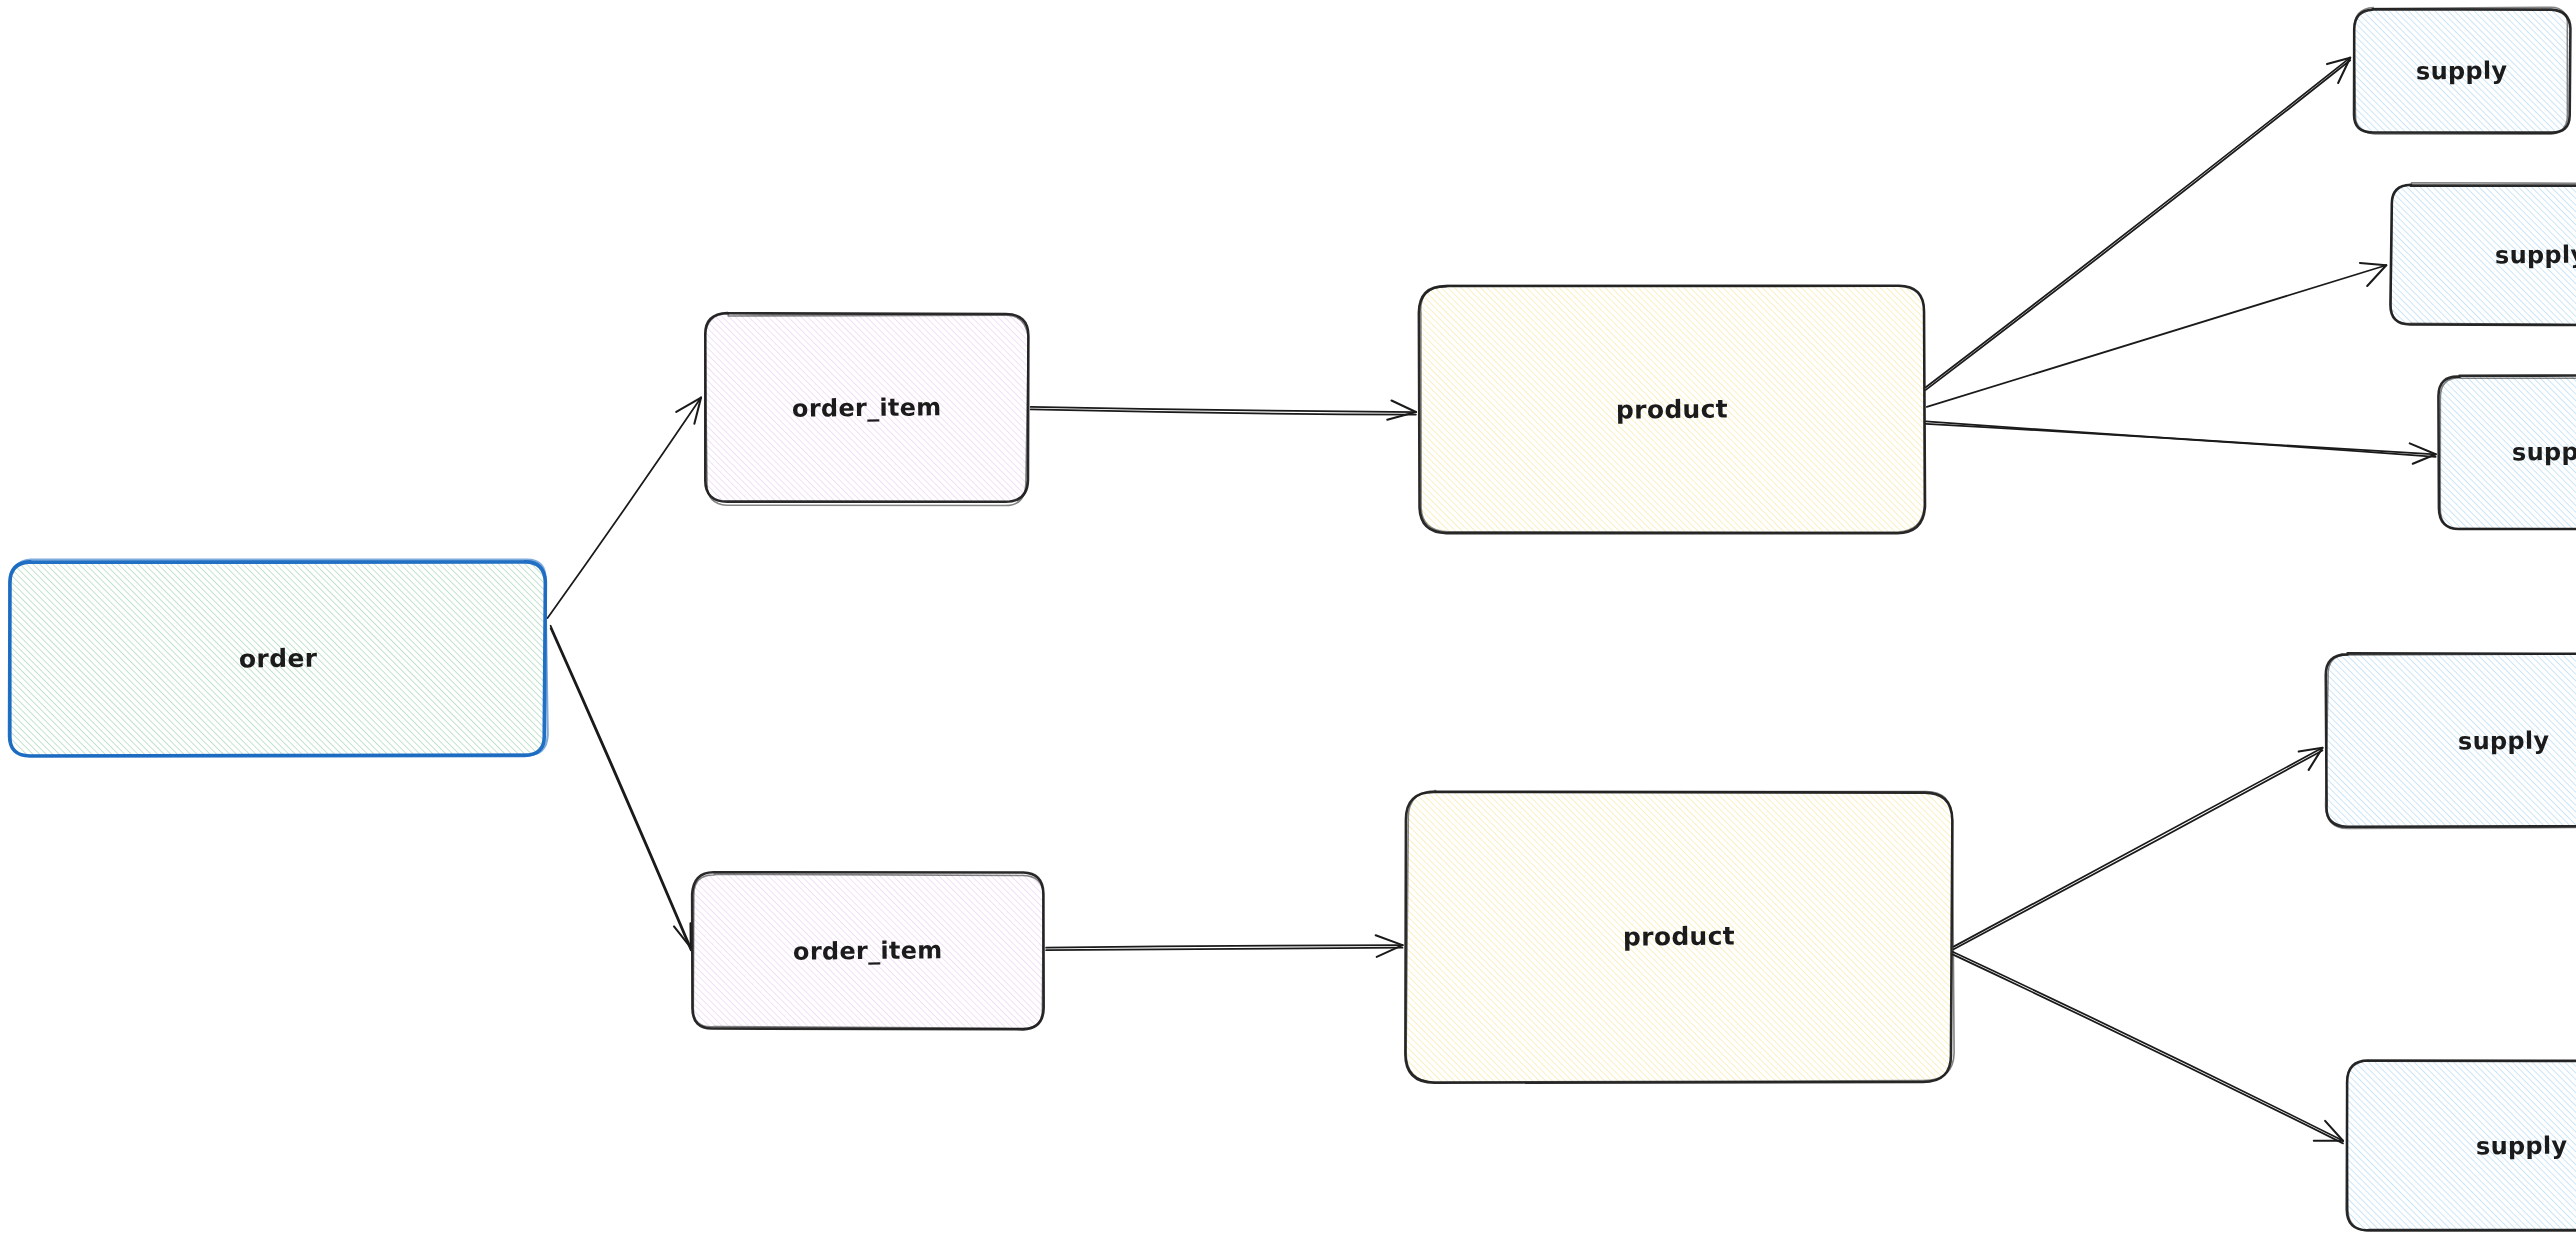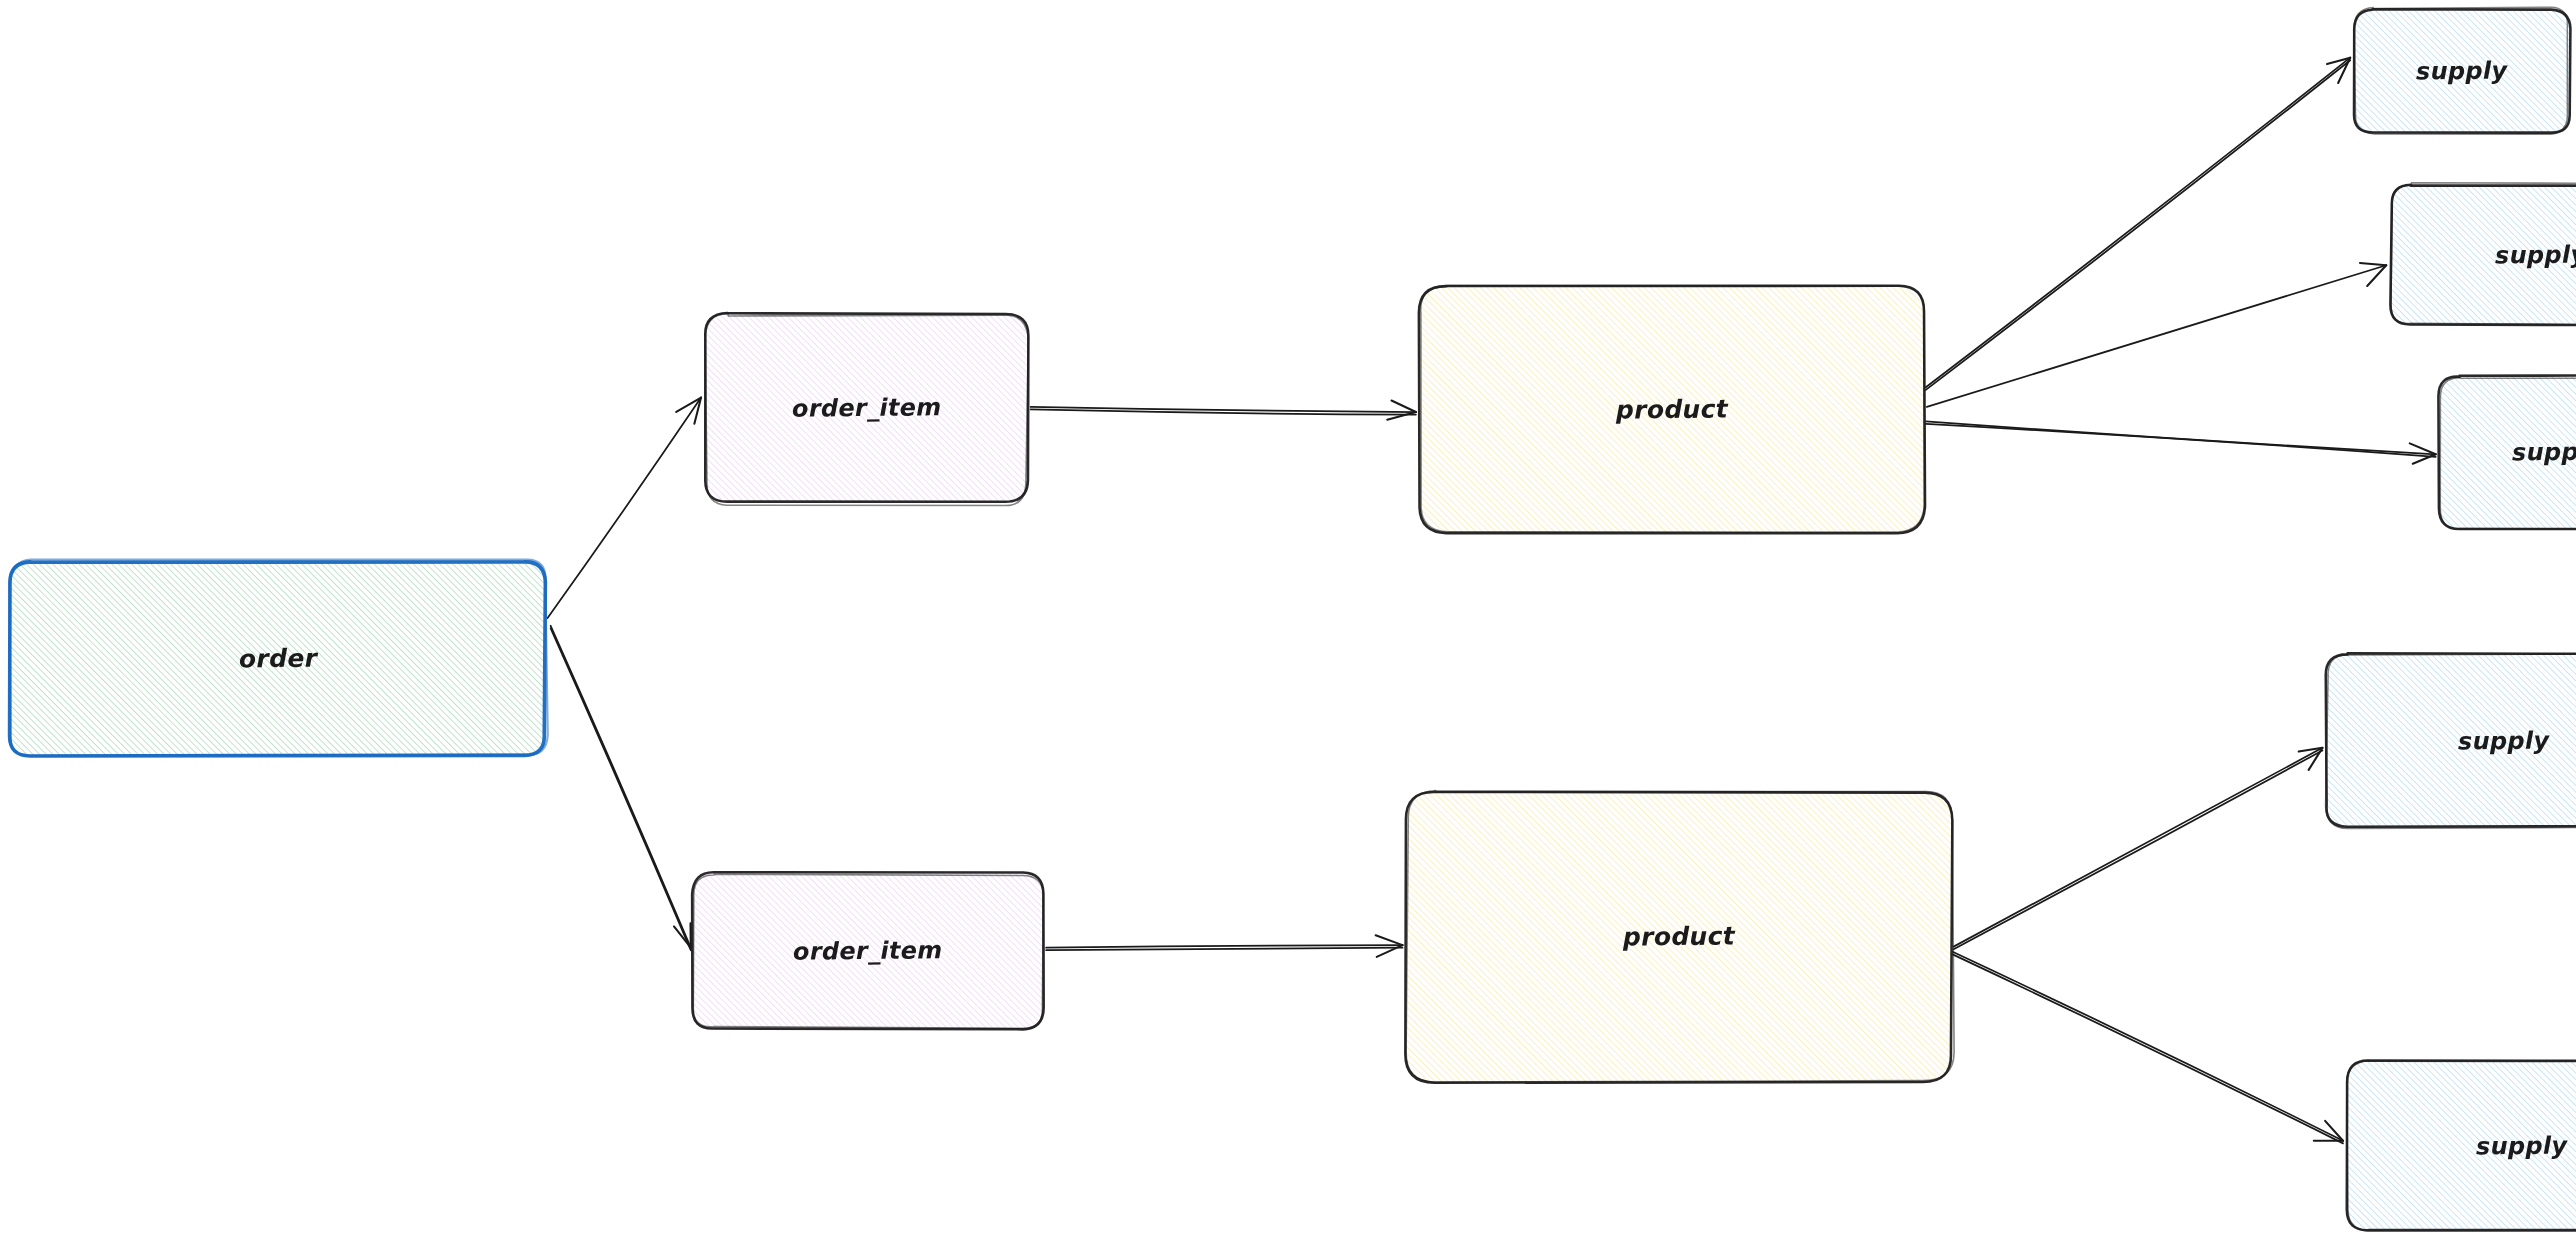--- a/index.html
+++ b/index.html
@@ -31,21 +31,20 @@
     height: 1233px;
   }
   .node {
     position: absolute;
     box-sizing: border-box;
     display: flex;
     align-items: center;
     justify-content: center;
     border-radius: 17.5px;
     overflow: visible;
-    font-style: italic;
   }
   .node .node-sketch {
     position: absolute;
     left: -7.2px;
     top: -7.2px;
     width: calc(100% + 14.4px);
     height: calc(100% + 14.4px);
     pointer-events: none;
   }
   .node-label {

